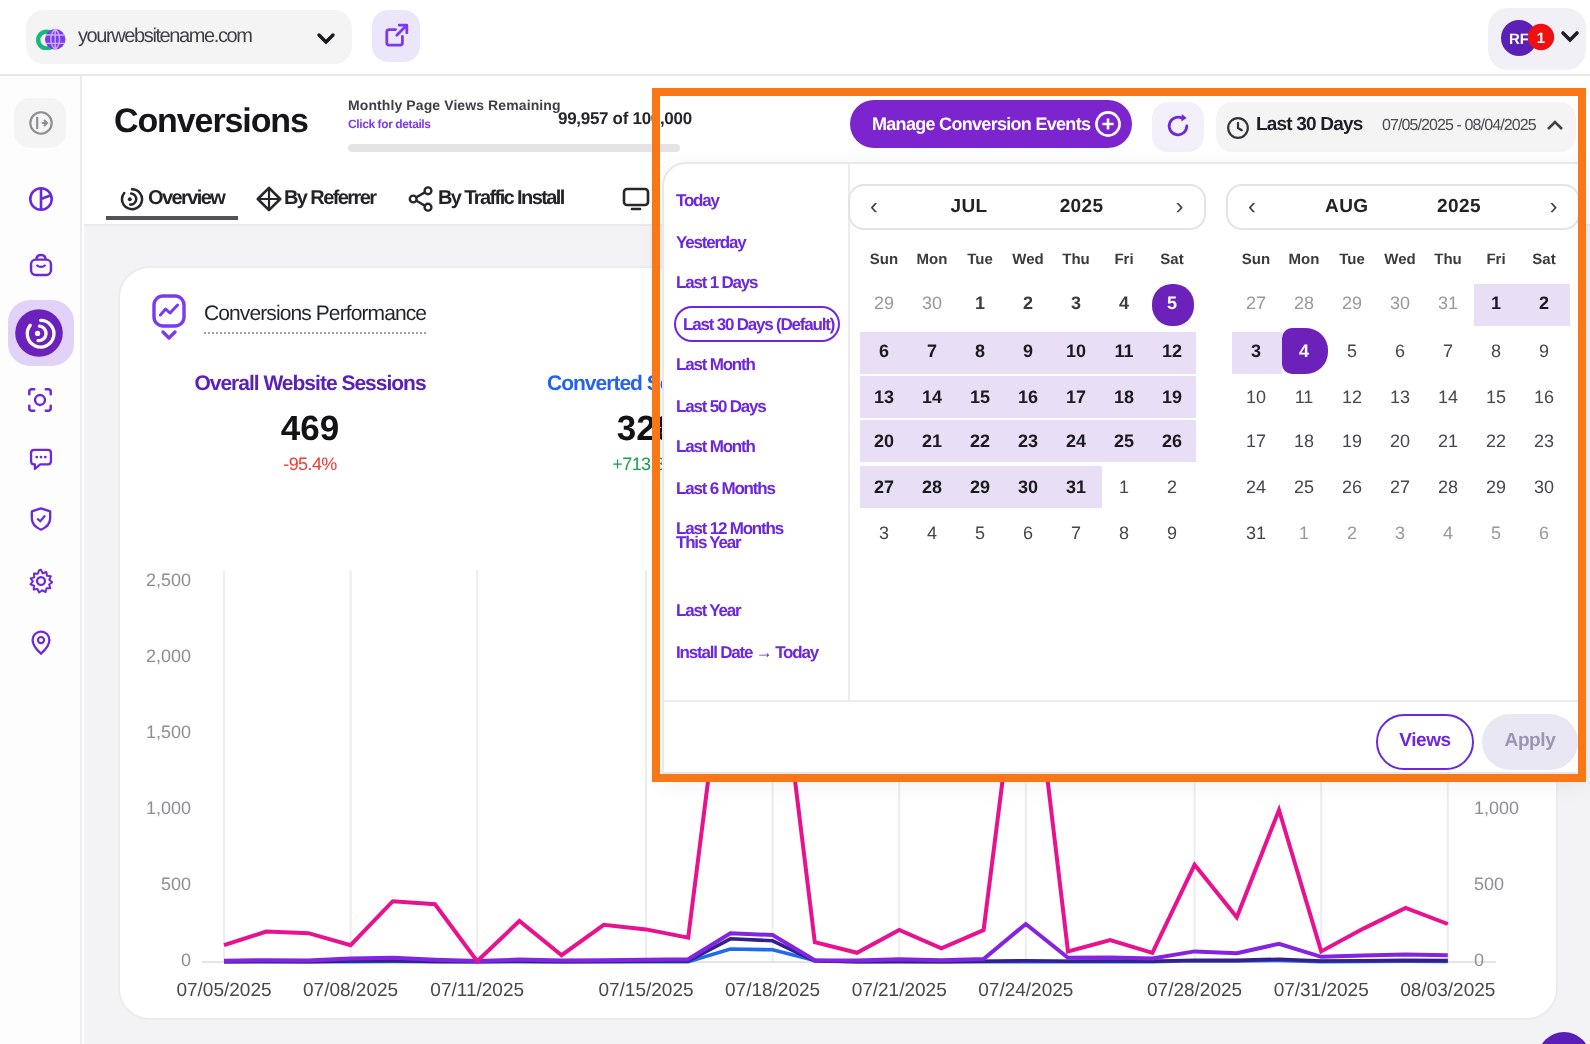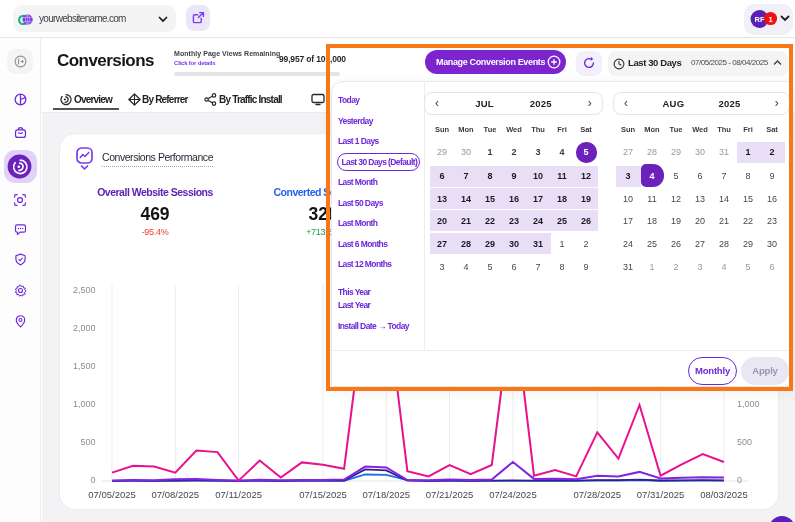--- a/index.html
+++ b/index.html
@@ -245,21 +245,21 @@
 <div class="abs" id="ppcard"></div>
 <div class="preset" style="left:338px; top:95.0px;">Today</div>
 <div class="preset" style="left:338px; top:115.5px;">Yesterday</div>
 <div class="preset" style="left:338px; top:136.0px;">Last 1 Days</div>
 <div class="preset" style="left:341.5px; top:156.5px;">Last 30 Days (Default)</div>
 <div class="preset" style="left:338px; top:177.0px;">Last Month</div>
 <div class="preset" style="left:338px; top:197.5px;">Last 50 Days</div>
 <div class="preset" style="left:338px; top:218.0px;">Last Month</div>
 <div class="preset" style="left:338px; top:238.5px;">Last 6 Months</div>
 <div class="preset" style="left:338px; top:259.0px;">Last 12 Months</div>
-<div class="preset" style="left:338px; top:287px;text-align:center;">This Year</div>
+<div class="preset" style="left:338px; top:266px;text-align:center;">This Year</div>
 <div class="preset" style="left:338px; top:300.0px;">Last Year</div>
 <div class="preset" style="left:338px; top:320.5px;">Install Date → Today</div>
 <div class="abs" id="presetsel"></div>
 <div class="abs" id="pdivider"></div>
 
 <div class="calhead" style="left:424px; width:179px;">
     <span class="chv">‹</span>
     <span>JUL</span>
     <span>2025</span>
     <span class="chv">›</span>
@@ -374,17 +374,17 @@
 <div class="dnum dn1" style="left:628px; top:266.5px;">31</div>
 <div class="dnum dn0" style="left:652px; top:266.5px;">1</div>
 <div class="dnum dn0" style="left:676px; top:266.5px;">2</div>
 <div class="dnum dn0" style="left:700px; top:266.5px;">3</div>
 <div class="dnum dn0" style="left:724px; top:266.5px;">4</div>
 <div class="dnum dn0" style="left:748px; top:266.5px;">5</div>
 <div class="dnum dn0" style="left:772px; top:266.5px;">6</div>
 </div>
 
 <div class="abs" id="pfootline"></div>
-<div class="abs" id="btncancel">Monthly</div>
+<div class="abs" id="btncancel">Views</div>
 <div class="abs" id="btnapply">Apply</div>
 
 <div class="abs" id="fab"></div>
 <div class="abs" id="orange"></div>
 
 </body></html>

